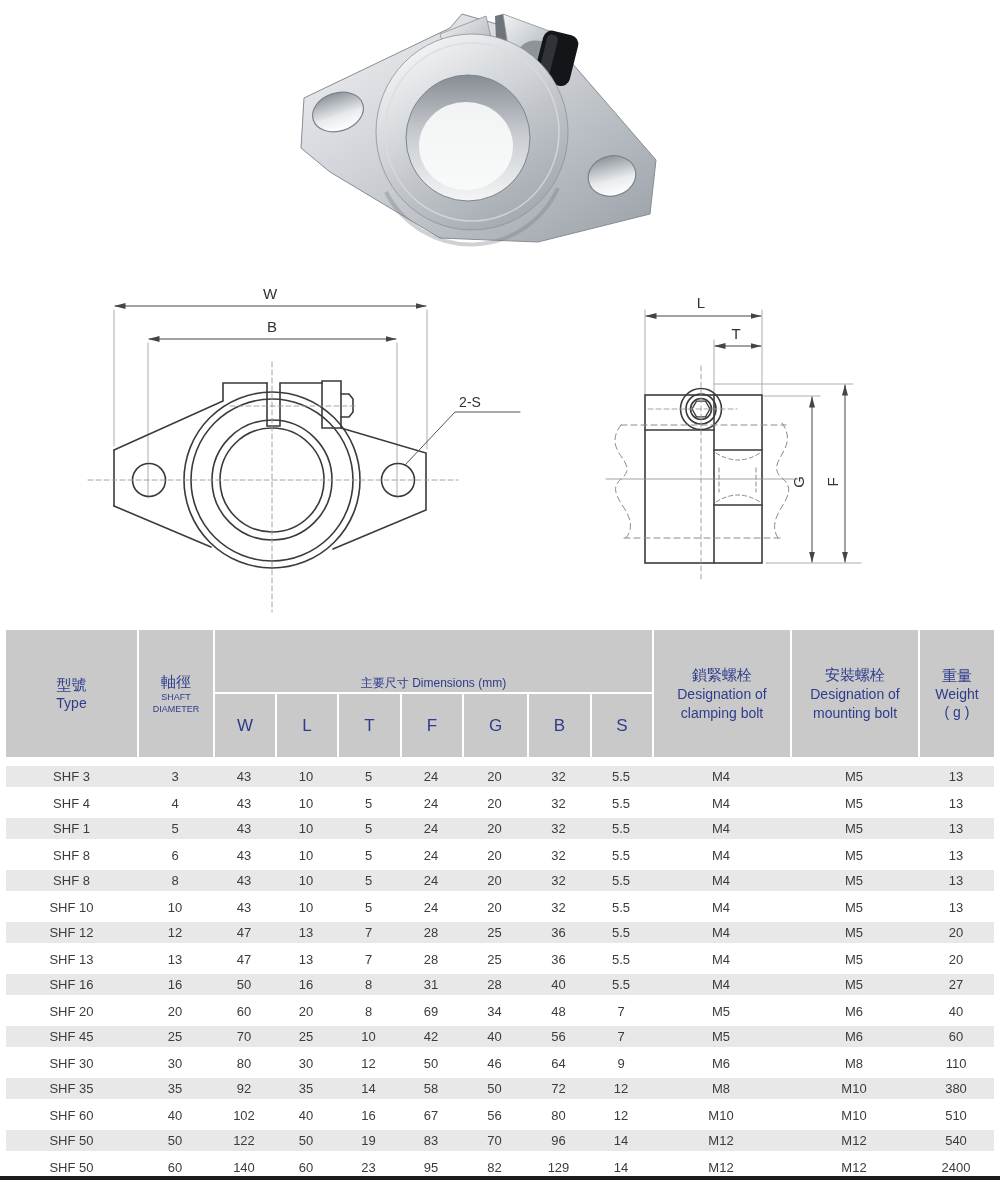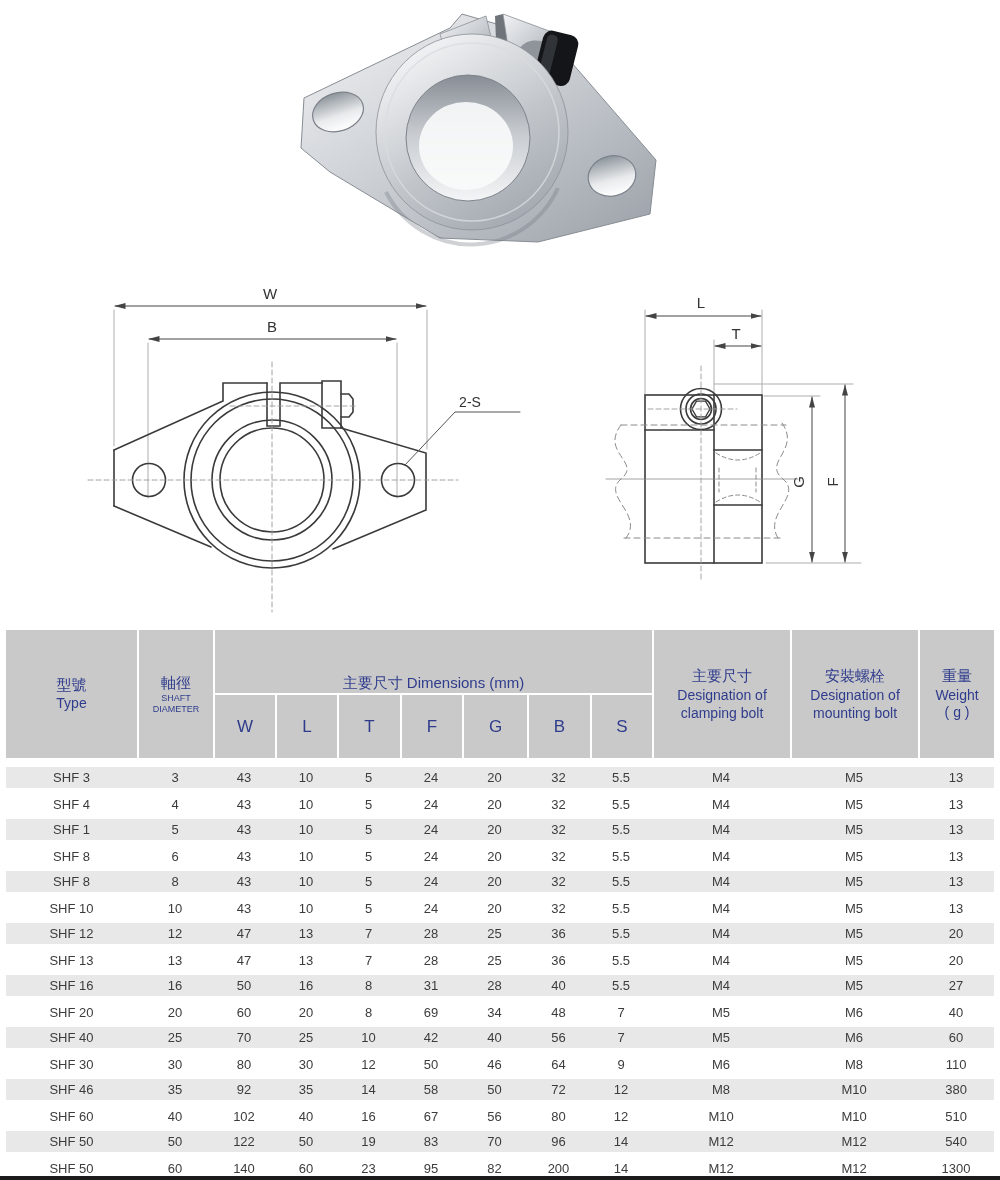--- a/index.html
+++ b/index.html
@@ -17,21 +17,21 @@
   .spec-table{position:absolute;left:6px;top:630px;width:988px;border-collapse:separate;border-spacing:0;table-layout:fixed;}
   .spec-table th{background:#c9c9c9;color:#2f3c8c;font-weight:normal;vertical-align:middle;padding:0;}
   .spec-table thead tr.r1 th{height:62px;}
   .spec-table thead tr.r2 th{height:63px;font-size:17px;}
   .spec-table th.bl{border-left:2px solid #ffffff;}
   .spec-table th.span-dims{border-bottom:2px solid #ffffff;}
   .zh{font-size:15px;line-height:1.35;}
   .en{font-size:14px;line-height:1.25;}
   .en-wrap{font-size:14px;line-height:1.3;width:112px;margin:0 auto;}
   .en-sm{font-size:9px;line-height:1.25;width:64px;margin:0 auto;letter-spacing:0;text-align:center;}
-  .dims-label{font-size:15px;margin-top:44px;}
+  .dims-label{font-size:12px;margin-top:44px;}
   .spec-table td{height:26px;box-sizing:border-box;text-align:center;font-size:13px;color:#3c3c3c;background:#ffffff;}
   .spec-table tr.alt td{background:#e8e8e8;border-top:2px solid #ffffff;border-bottom:3px solid #ffffff;}
   .spec-table tr.gap td{height:7px;background:#ffffff;border:none;}
   .spec-table th,.spec-table td{text-align:center;}
 
   .bottom-bar{position:absolute;left:0;bottom:0;width:1000px;height:4px;background:#1c1c1c;}
 </style>
 </head>
 <body>
 
@@ -218,21 +218,21 @@
           <div class="en">Type</div>
         </th>
         <th rowspan="2" class="bl">
           <div class="zh">軸徑</div>
           <div class="en-sm">SHAFT DIAMETER</div>
         </th>
         <th colspan="7" class="bl span-dims">
           <div class="dims-label">主要尺寸 Dimensions (mm)</div>
         </th>
         <th rowspan="2" class="bl">
-          <div class="zh">主要尺寸</div>
+          <div class="zh">鎖緊螺栓</div>
           <div class="en-wrap">Designation of clamping bolt</div>
         </th>
         <th rowspan="2" class="bl">
           <div class="zh">安裝螺栓</div>
           <div class="en-wrap">Designation of mounting bolt</div>
         </th>
         <th rowspan="2" class="bl">
           <div class="zh">重量</div>
           <div class="en">Weight</div>
           <div class="en">( g )</div>
@@ -386,21 +386,21 @@
           <td>8</td>
           <td>69</td>
           <td>34</td>
           <td>48</td>
           <td>7</td>
           <td>M5</td>
           <td>M6</td>
           <td>40</td>
         </tr>
         <tr class="alt">
-          <td>SHF 40</td>
+          <td>SHF 45</td>
           <td>25</td>
           <td>70</td>
           <td>25</td>
           <td>10</td>
           <td>42</td>
           <td>40</td>
           <td>56</td>
           <td>7</td>
           <td>M5</td>
           <td>M6</td>
@@ -414,21 +414,21 @@
           <td>12</td>
           <td>50</td>
           <td>46</td>
           <td>64</td>
           <td>9</td>
           <td>M6</td>
           <td>M8</td>
           <td>110</td>
         </tr>
         <tr class="alt">
-          <td>SHF 46</td>
+          <td>SHF 35</td>
           <td>35</td>
           <td>92</td>
           <td>35</td>
           <td>14</td>
           <td>58</td>
           <td>50</td>
           <td>72</td>
           <td>12</td>
           <td>M8</td>
           <td>M10</td>
@@ -463,23 +463,23 @@
           <td>540</td>
         </tr>
         <tr>
           <td>SHF 50</td>
           <td>60</td>
           <td>140</td>
           <td>60</td>
           <td>23</td>
           <td>95</td>
           <td>82</td>
-          <td>200</td>
+          <td>129</td>
           <td>14</td>
           <td>M12</td>
           <td>M12</td>
-          <td>1300</td>
+          <td>2400</td>
         </tr>
       </tbody>
   </table>
 
   <div class="bottom-bar"></div>
 </div>
 
 </body></html>

